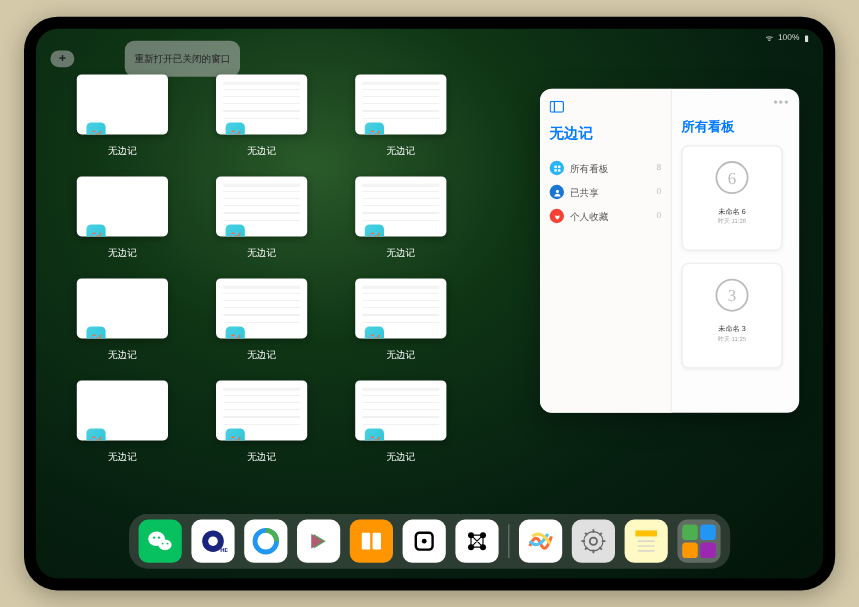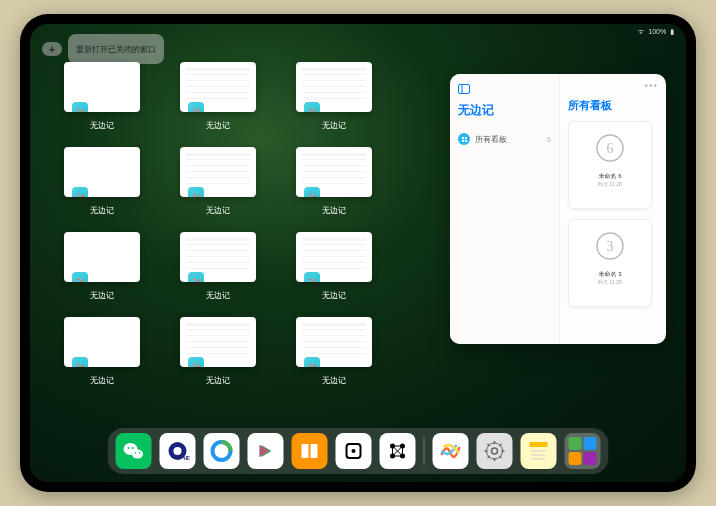--- a/index.html
+++ b/index.html
@@ -61,20 +61,21 @@
   }
   .reopen-pill {
     height: 30px;
     padding: 0 8px;
     background: rgba(200,200,200,0.5);
     border-radius: 8px;
     font-size: 8px;
     color: #222;
     display: flex;
     align-items: center;
+    margin-left: 36px;
   }
   .app-grid {
     position: absolute;
     top: 38px;
     left: 28px;
     width: 380px;
     display: grid;
     grid-template-columns: repeat(4, 1fr);
     gap: 12px 20px;
   }
@@ -424,20 +425,39 @@
     <span class="dot" style="background:#29b6f6">
       <svg viewBox="0 0 7 7">
                   <rect x="1" y="1" width="2" height="2" fill="#fff"></rect>
                   <rect x="4" y="1" width="2" height="2" fill="#fff"></rect>
                   <rect x="1" y="4" width="2" height="2" fill="#fff"></rect>
                   <rect x="4" y="4" width="2" height="2" fill="#fff"></rect>
                 </svg>
     </span>
     <span>所有看板</span>
     <span class="count">8</span>
+            </div>
+            <div class="pop-item">
+    <span class="dot" style="background:#1976d2">
+      <svg viewBox="0 0 7 7">
+                  <circle cx="3.5" cy="2.5" r="1.3" fill="#fff"></circle>
+                  <path d="M1 7 Q1 4.5 3.5 4.5 Q6 4.5 6 7 Z" fill="#fff"></path>
+                </svg>
+    </span>
+    <span>已共享</span>
+    <span class="count">0</span>
+            </div>
+            <div class="pop-item">
+    <span class="dot" style="background:#f44336">
+      <svg viewBox="0 0 7 7">
+                  <path d="M3.5 6 C1 4 1 1.5 3.5 3 C6 1.5 6 4 3.5 6 Z" fill="#fff"></path>
+                </svg>
+    </span>
+    <span>个人收藏</span>
+    <span class="count">0</span>
             </div>
           </div>
       </div>
       <div class="pop-right">
         <div class="dots">•••</div>
         <div class="pop-right-title">所有看板</div>
         <div id="pop-boards">
             <div class="board-card">
     <div class="board-sketch">
       <svg viewBox="0 0 40 40">

